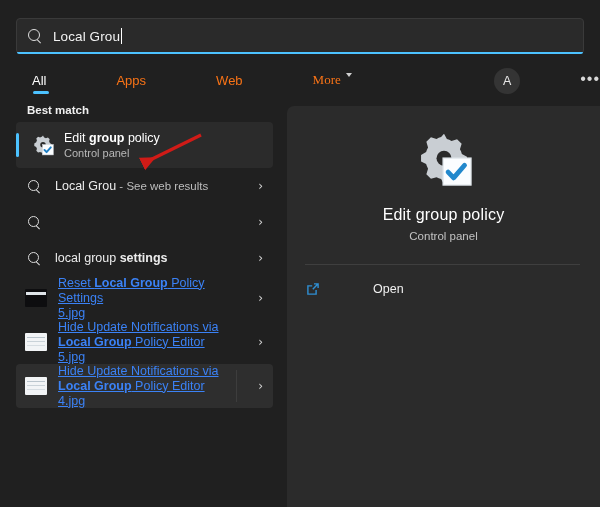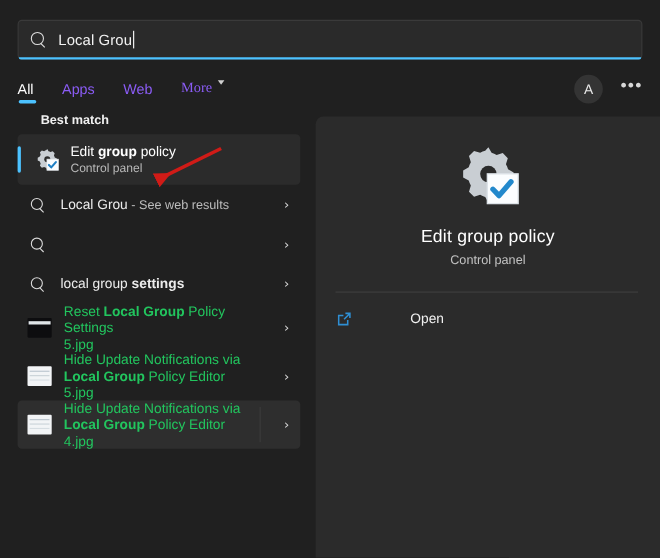--- a/index.html
+++ b/index.html
@@ -77,30 +77,31 @@
     width: 1px;
     height: 16px;
     background: #ffffff;
     vertical-align: -3px;
     margin-left: 1px;
   }
 
   
   .tabs {
     position: absolute;
-    left: 16px;
+    left: 32px;
     top: 68px;
     width: 568px;
     height: 30px;
     display: flex;
     align-items: center;
+    gap: 44px;
   }
   .tab {
     font-size: 13px;
-    color: #8b5cf6;
+    color: #f97316;
     margin-right: 26px;
     position: relative;
     padding-bottom: 6px;
     white-space: nowrap;
     cursor: default;
   }
   .tab.active { color: #ffffff; }
   .tab.active::after {
     content: "";
     position: absolute;
@@ -147,21 +148,21 @@
     position: absolute;
     left: 0;
     top: 104px;
     width: 287px;
     bottom: 0;
   }
   .section-head {
     font-size: 11.5px;
     font-weight: bold;
     color: #f0f0f0;
-    padding-left: 37px;
+    padding-left: 27px;
     margin-bottom: 6px;
   }
 
   
   .best-match {
     position: relative;
     margin: 0 14px 0 16px;
     height: 46px;
     background: #2b2b2b;
     border-radius: 4px;
@@ -257,23 +258,24 @@
   .thumb.light::before {
     content: "";
     position: absolute;
     left: 2px; right: 2px; top: 4px;
     height: 1px;
     background: #b9c4cc;
     box-shadow: 0 4px 0 #c9d2d8, 0 8px 0 #d6dde2;
   }
   .photo-label {
     font-size: 12.5px;
-    color: #22c55e;
+    color: #3b82f6;
     line-height: 15px;
     max-width: 170px;
+    text-decoration: underline;
   }
   .sep-line {
     position: absolute;
     right: 36px;
     top: 6px;
     bottom: 6px;
     width: 1px;
     background: #3d3d3d;
   }
 

